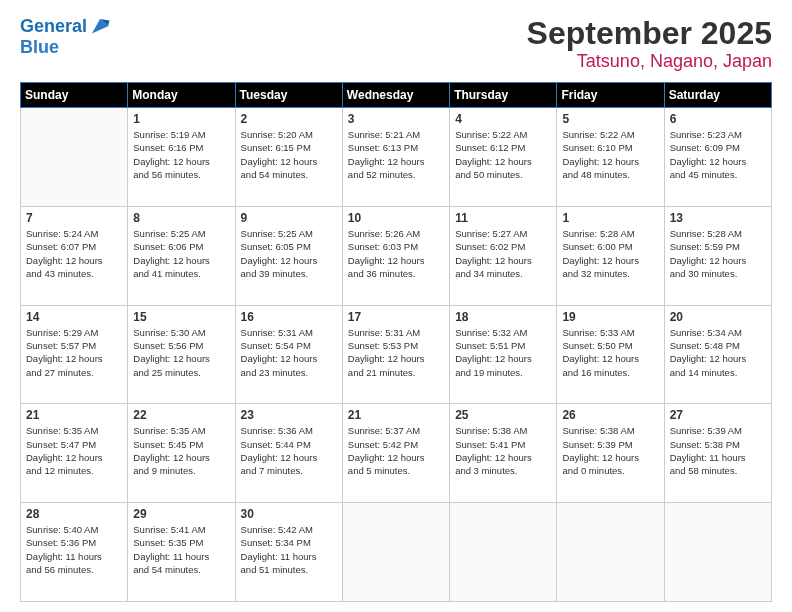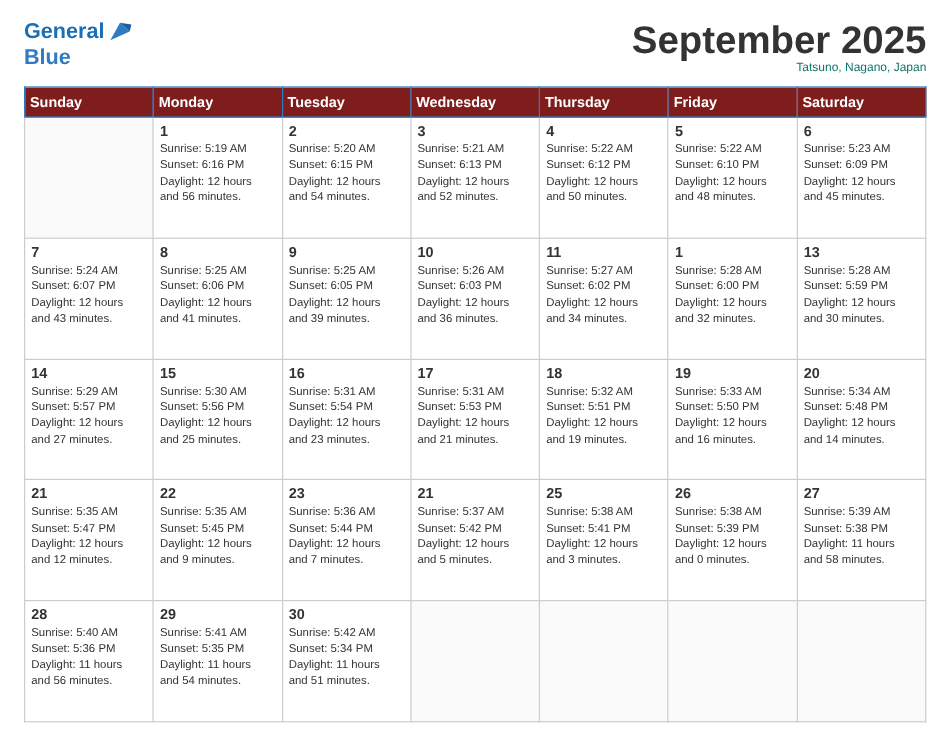--- a/index.html
+++ b/index.html
@@ -44,32 +44,32 @@
     .title-block {
       text-align: right;
     }
     .month-title {
       font-size: 32px;
       font-weight: bold;
       color: #333;
       line-height: 1.1;
     }
     .location {
-      font-size: 10px;
-      color: #0f766e;
+      font-size: 18px;
+      color: #be185d;
     }
     .calendar {
       flex: 1;
       border: 1px solid #ccc;
       border-collapse: collapse;
       width: 100%;
       table-layout: fixed;
     }
     .calendar th {
-      background-color: #7f1d1d;
+      background-color: #000000;
       color: #fff;
       font-size: 12px;
       font-weight: bold;
       padding: 5px 4px;
       text-align: left;
       border: 1px solid #2e7bc4;
     }
     .calendar td {
       vertical-align: top;
       border: 1px solid #ccc;

